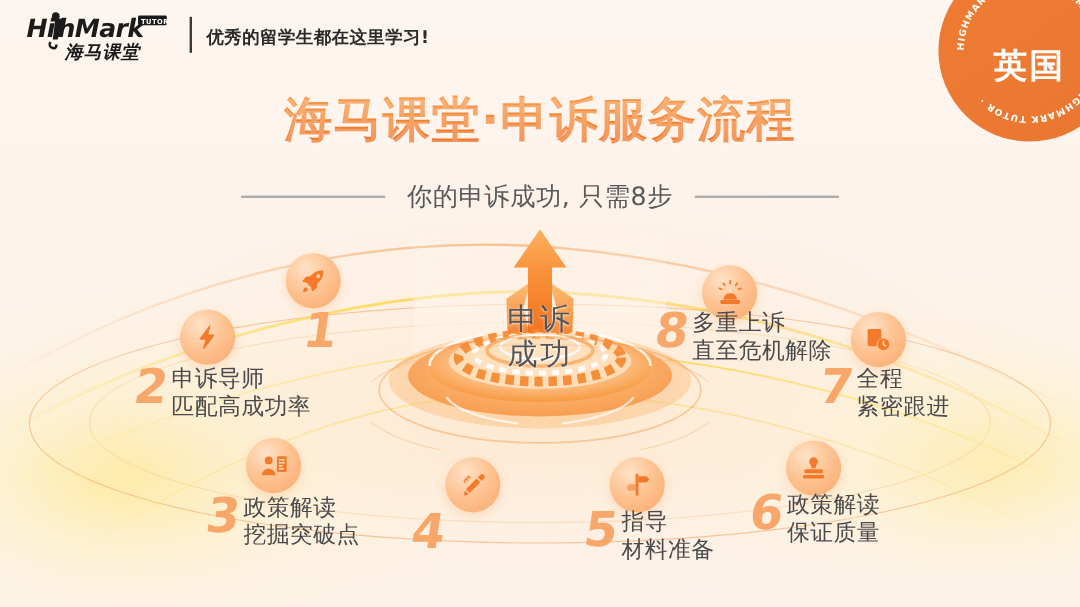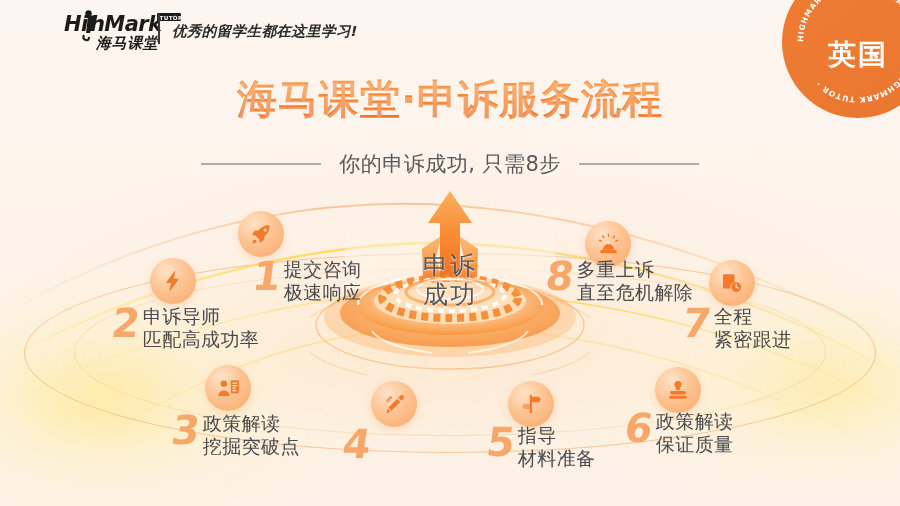--- a/index.html
+++ b/index.html
@@ -19,31 +19,31 @@
       radial-gradient(ellipse 620px 300px at 450px 330px, rgba(255,226,196,0.55) 0%, rgba(255,238,220,0.30) 42%, rgba(253,243,236,0) 72%),
       radial-gradient(ellipse 420px 240px at 120px 400px, rgba(255,241,186,0.45) 0%, rgba(255,245,210,0) 68%),
       radial-gradient(ellipse 400px 230px at 800px 380px, rgba(255,243,195,0.40) 0%, rgba(255,246,214,0) 68%),
       linear-gradient(180deg,#FDF5EF 0%,#FDF3EB 45%,#FCF2EA 100%);
     overflow:hidden;
   }
 
   
   .topbar { position:absolute; left:0; top:0; width:900px; height:62px; z-index:30; }
 
-  .logo-wrap { position:absolute; left:22px; top:9px; width:128px; height:44px;margin-left:42px; }
+  .logo-wrap { position:absolute; left:22px; top:9px; width:128px; height:44px; }
   .logo-wrap svg { display:block; }
 
   .logo-divider {
     position:absolute; left:158px; top:14px;
     width:2px; height:30px; background:#3a3a3a;
   }
   .slogan {
     position:absolute; left:172px; top:22px;
     font-size:14.5px; font-weight:bold; color:#2b2b2b;
-    font-style:italic; letter-spacing:0.4px;
+    letter-spacing:0.4px;
     font-family:"DejaVu Sans","Liberation Sans",sans-serif;
     white-space:nowrap;
   }
 
   
   .seal-clip {
     position:absolute; right:0; top:0; width:140px; height:132px; overflow:hidden; z-index:25;
   }
   .seal {
     position:absolute; left:22px; top:-34px;
@@ -283,24 +283,20 @@
 
   <div class="step">
     <div class="s-icon" style="left:238px; top:211px;">
       <svg width="24" height="24" viewBox="0 0 24 24" fill="#F4792A">
         <path d="M20.4 3.4c-3.6-.4-6.9 1-9.1 3.2L9.6 8.3l-3 .3a1.5 1.5 0 0 0-1 .5L3.3 12a.6.6 0 0 0 .3 1l2.8.6 3.8 3.8.6 2.8a.6.6 0 0 0 1 .3l2.9-2.3c.3-.2.5-.6.5-1l.3-3 1.7-1.7c2.2-2.2 3.6-5.5 3.2-9.1zm-5.3 5.9a1.6 1.6 0 1 1 2.3-2.3 1.6 1.6 0 0 1-2.3 2.3z"></path>
         <path d="M4.6 18.1c-.7.7-1 3.3-1 3.3s2.6-.3 3.3-1a1.6 1.6 0 0 0-2.3-2.3z"></path>
       </svg>
     </div>
     <div class="s-text" style="left:253px; top:258px;">
       <span class="s-num">1</span>
-      <span class="s-lines">
-        <div>提交咨询</div>
-        <div>极速响应</div>
-      </span>
     </div>
   </div>
 
   <div class="step">
     <div class="s-icon" style="left:150px; top:258px;">
       <svg width="22" height="22" viewBox="0 0 24 24" fill="#F4792A">
         <path d="M13.5 1.5 4.8 13.2c-.3.5 0 1.1.6 1.1h4.6l-2 7.6c-.2.7.7 1.1 1.1.5l8.8-11.8c.3-.5 0-1.1-.6-1.1h-4.7l1.9-7.5c.2-.7-.7-1.1-1-.5z"></path>
       </svg>
     </div>
     <div class="s-text" style="left:112px; top:305px;">

